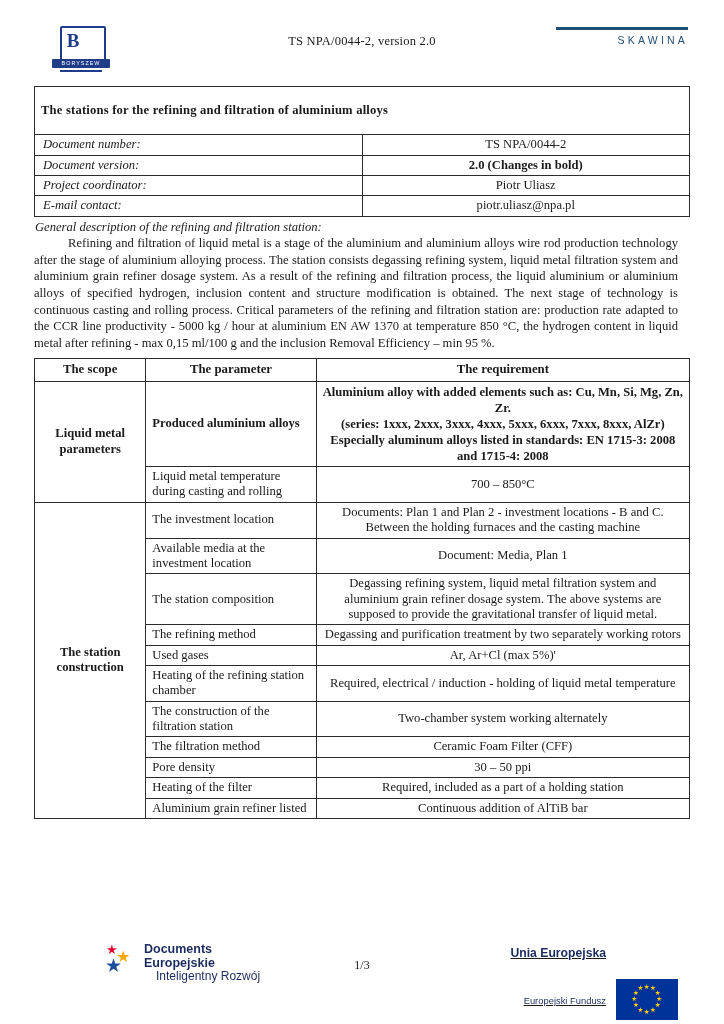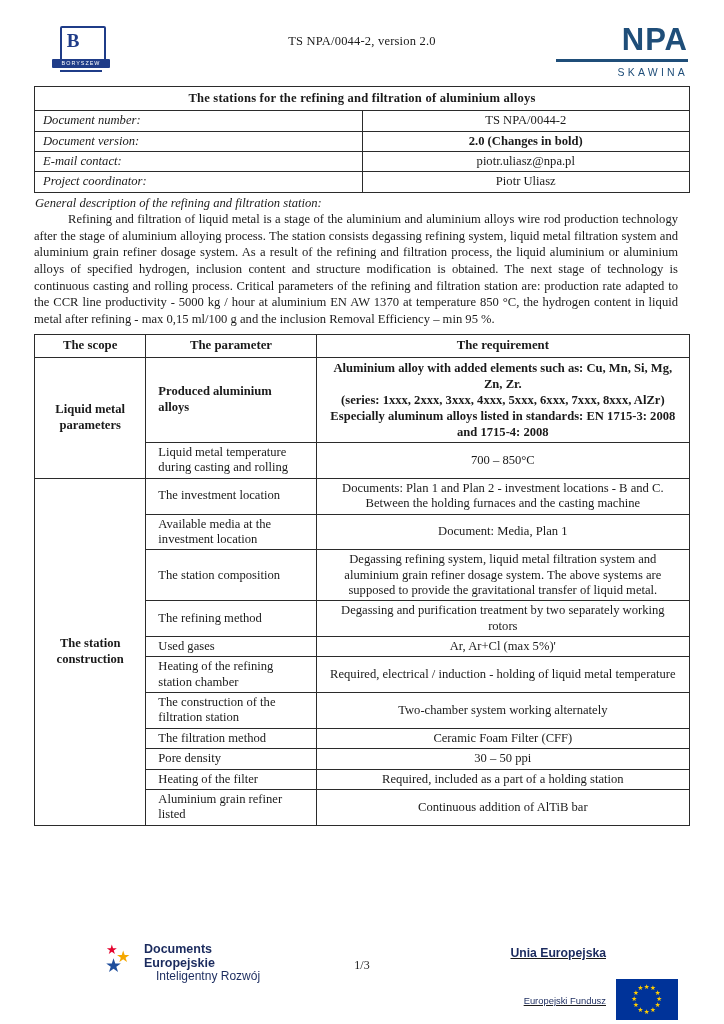--- a/index.html
+++ b/index.html
@@ -122,30 +122,29 @@
     padding: 0 34px;
     box-sizing: border-box;
   }
   table.meta, table.params {
     border-collapse: collapse;
     width: 100%;
     table-layout: fixed;
   }
   table.meta td, table.params td, table.params th {
     border: 1px solid #2b2b2b;
-    padding: 2px 12px;
+    padding: 2px 6px;
     vertical-align: middle;
     font-size: 12.6px;
     line-height: 1.22;
   }
   .title-cell {
-    text-align: center;
     font-weight: bold;
     font-size: 14.4px;
-    padding: 4px 6px !important;
+    padding: 16px 6px !important;
     letter-spacing: .2px;
   }
   .meta-label {
     font-style: italic;
     width: 44%;
     padding-left: 8px !important;
   }
   .meta-value {
     text-align: center;
   }
@@ -289,21 +288,20 @@
       <div class="bb-box"></div>
       <div class="bb-b">B</div>
       <div class="bb-bar"></div>
       <div class="bb-name">BORYSZEW</div>
       <div class="bb-under"></div>
     </div>
 
     <div class="header-code">TS NPA/0044-2, version 2.0</div>
 
     <div class="logo-npa">
-      <div class="npa-main">NPA</div>
       <div class="npa-rule"></div>
       <div class="npa-sub">SKAWINA</div>
     </div>
   </div>
 
   <div class="content">
 
     <table class="meta">
       <tbody>
         <tr>
@@ -311,26 +309,26 @@
         </tr>
         <tr>
           <td class="meta-label">Document number:</td>
           <td class="meta-value">TS NPA/0044-2</td>
         </tr>
         <tr>
           <td class="meta-label">Document version:</td>
           <td class="meta-value bold">2.0 (Changes in bold)</td>
         </tr>
         <tr>
+          <td class="meta-label">Project coordinator:</td>
+          <td class="meta-value">Piotr Uliasz</td>
+        </tr>
+        <tr>
           <td class="meta-label">E-mail contact:</td>
           <td class="meta-value">piotr.uliasz@npa.pl</td>
-        </tr>
-        <tr>
-          <td class="meta-label">Project coordinator:</td>
-          <td class="meta-value">Piotr Uliasz</td>
         </tr>
       </tbody>
     </table>
 
     <div class="section-title">General description of the refining and filtration station:</div>
     <p class="body-text">Refining and filtration of liquid metal is a stage of the aluminium and aluminium alloys wire rod production technology after the stage of aluminium alloying process. The station consists degassing refining system, liquid metal filtration system and aluminium grain refiner dosage system. As a result of the refining and filtration process, the liquid aluminium or aluminium alloys of specified hydrogen, inclusion content and structure modification is obtained. The next stage of technology is continuous casting and rolling process. Critical parameters of the refining and filtration station are: production rate adapted to the CCR line productivity - 5000 kg / hour at aluminium EN AW 1370 at temperature 850 °C, the hydrogen content in liquid metal after refining - max 0,15 ml/100 g and the inclusion Removal Efficiency – min 95 %.</p>
 
     <table class="params">
       <colgroup>
         <col style="width:17%">

